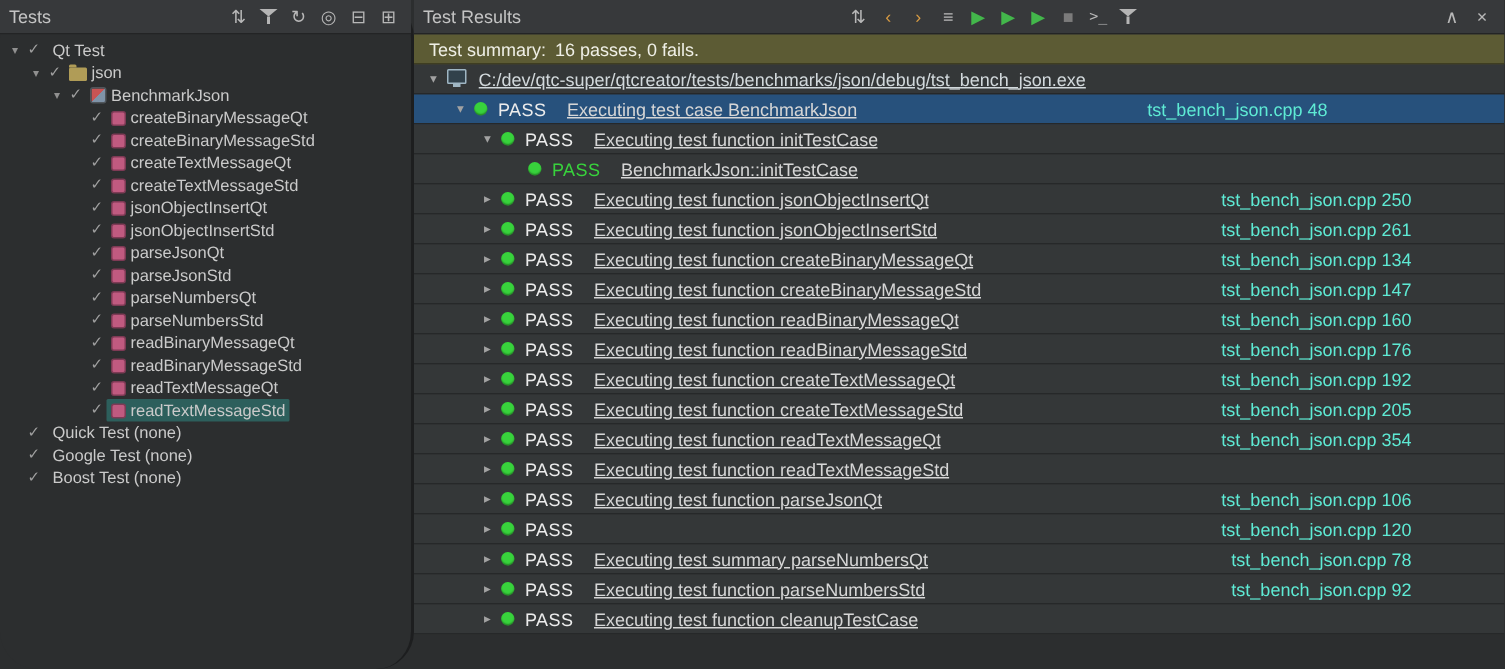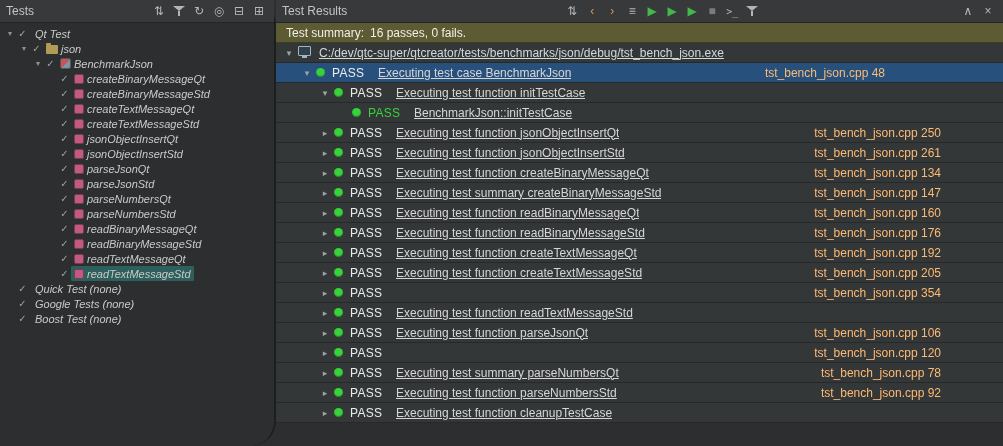--- a/index.html
+++ b/index.html
@@ -29,41 +29,41 @@
   .tbicon{display:inline-flex;align-items:center;justify-content:center;width:18px;height:18px;margin-left:2px;color:#b8b8b8;font-size:12px;cursor:default;border-radius:2px;}
   .funnel-icon{position:relative;}
   .funnel-icon::before{content:"";position:absolute;top:4px;left:3px;border-left:6px solid transparent;border-right:6px solid transparent;border-top:5px solid #b5b5b5;}
   .funnel-icon::after{content:"";position:absolute;top:9px;left:8px;width:2px;height:5px;background:#b5b5b5;}
   .tree{flex:1;overflow:hidden;padding-top:3px;font-size:11px;}
   .titem{height:15px;display:flex;align-items:center;white-space:nowrap;}
   .titem .expander{width:12px;min-width:12px;font-size:8px;color:#909090;text-align:center;}
   .titem .check{width:13px;min-width:13px;color:#a0a0a0;font-size:10px;text-align:center;}
   .lwrap{display:inline-flex;align-items:center;padding:0 3px;height:15px;border-radius:1px;}
   .selwrap{background:var(--sel-teal);}
-  .tlabel{color:#cacaca;padding-left:3px;font-style:italic;}
+  .tlabel{color:#cacaca;padding-left:3px;}
   .icon{display:inline-block;}
   .folder-icon{width:12px;height:9px;background:#b09c57;border-radius:1px;position:relative;margin-top:2px;}
   .folder-icon::before{content:"";position:absolute;top:-2px;left:0;width:5px;height:2px;background:#b09c57;border-radius:1px 1px 0 0;}
   .class-icon{width:11px;height:11px;border-radius:2px;background:linear-gradient(135deg,#c85454 0 50%,#7f93a8 50% 100%);border:1px solid #50565c;}
   .func-icon{width:10px;height:10px;border-radius:2px;background:#c05a80;border:1px solid #7e3a55;}
   
   .right-panel{flex:1;display:flex;flex-direction:column;background:var(--bg);min-width:0;}
   .rp-toolbar-gap{margin-left:18px;display:inline-flex;align-items:center;}
   .window-icons{margin-left:auto;display:inline-flex;align-items:center;}
   .summary-bar{height:20px;background:var(--olive);border-bottom:1px solid #3e3d21;display:flex;align-items:center;padding:0 10px;color:#efefe6;flex:none;white-space:nowrap;}
   .summary-label{margin-right:6px;}
   .results{flex:none;}
   .rrow{height:20px;display:flex;align-items:center;background:var(--row-bg);border-bottom:1px solid var(--row-border);white-space:nowrap;padding-right:10px;}
   .rrow.selected{background:var(--sel-blue);}
   .rrow .expander{width:14px;min-width:14px;text-align:center;font-size:9px;color:#a2a2a2;}
   .pass-dot{width:9px;height:9px;min-width:9px;border-radius:50%;background:var(--pass-green);margin:0 7px 0 2px;box-shadow:inset 0 -1px 1px rgba(0,0,0,.35);}
   .status{width:46px;min-width:46px;color:#ececec;letter-spacing:.3px;}
   .status.green{color:var(--pass-green);}
   .rtext{color:#d6d6d6;overflow:hidden;text-overflow:ellipsis;text-decoration:underline;}
-  .rfile{margin-left:auto;color:#fdba74;padding-right:52px;}
+  .rfile{margin-left:auto;color:#5eead4;padding-right:52px;}
   .rfile.inset{padding-right:108px;}
   .monitor-icon{width:13px;height:10px;min-width:13px;border:1px solid #9fb6c3;border-radius:1px;background:#31414b;position:relative;margin:0 8px 3px 2px;}
   .monitor-icon::after{content:"";position:absolute;left:3px;bottom:-3px;width:5px;height:2px;background:#9fb6c3;}
   .exe .rtext{color:#d2d9dc;}
   .console-glyph{font-family:"DejaVu Sans Mono",monospace;font-size:10px;}
 </style>
 </head>
 <body>
 
 <div class="app">
@@ -220,21 +220,21 @@
           <span class="expander"></span>
           <span class="check">✓</span>
           <span class="lwrap">
             <span class="tlabel">Quick Test (none)</span>
           </span>
         </div>
         <div class="titem" style="padding-left: 4px;">
           <span class="expander"></span>
           <span class="check">✓</span>
           <span class="lwrap">
-            <span class="tlabel">Google Tests (none)</span>
+            <span class="tlabel">Google Test (none)</span>
           </span>
         </div>
         <div class="titem" style="padding-left: 4px;">
           <span class="expander"></span>
           <span class="check">✓</span>
           <span class="lwrap">
             <span class="tlabel">Boost Test (none)</span>
           </span>
         </div>
       </div>
@@ -307,21 +307,21 @@
           <span class="expander">▸</span>
           <span class="pass-dot"></span>
           <span class="status">PASS</span>
           <span class="rtext">Executing test function createBinaryMessageQt</span>
           <span class="rfile">tst_bench_json.cpp 134</span>
         </div>
         <div class="rrow" style="padding-left: 42px;">
           <span class="expander">▸</span>
           <span class="pass-dot"></span>
           <span class="status">PASS</span>
-          <span class="rtext">Executing test summary createBinaryMessageStd</span>
+          <span class="rtext">Executing test function createBinaryMessageStd</span>
           <span class="rfile">tst_bench_json.cpp 147</span>
         </div>
         <div class="rrow" style="padding-left: 42px;">
           <span class="expander">▸</span>
           <span class="pass-dot"></span>
           <span class="status">PASS</span>
           <span class="rtext">Executing test function readBinaryMessageQt</span>
           <span class="rfile">tst_bench_json.cpp 160</span>
         </div>
         <div class="rrow" style="padding-left: 42px;">
@@ -342,20 +342,21 @@
           <span class="expander">▸</span>
           <span class="pass-dot"></span>
           <span class="status">PASS</span>
           <span class="rtext">Executing test function createTextMessageStd</span>
           <span class="rfile">tst_bench_json.cpp 205</span>
         </div>
         <div class="rrow" style="padding-left: 42px;">
           <span class="expander">▸</span>
           <span class="pass-dot"></span>
           <span class="status">PASS</span>
+          <span class="rtext">Executing test function readTextMessageQt</span>
           <span class="rfile">tst_bench_json.cpp 354</span>
         </div>
         <div class="rrow" style="padding-left: 42px;">
           <span class="expander">▸</span>
           <span class="pass-dot"></span>
           <span class="status">PASS</span>
           <span class="rtext">Executing test function readTextMessageStd</span>
         </div>
         <div class="rrow" style="padding-left: 42px;">
           <span class="expander">▸</span>

